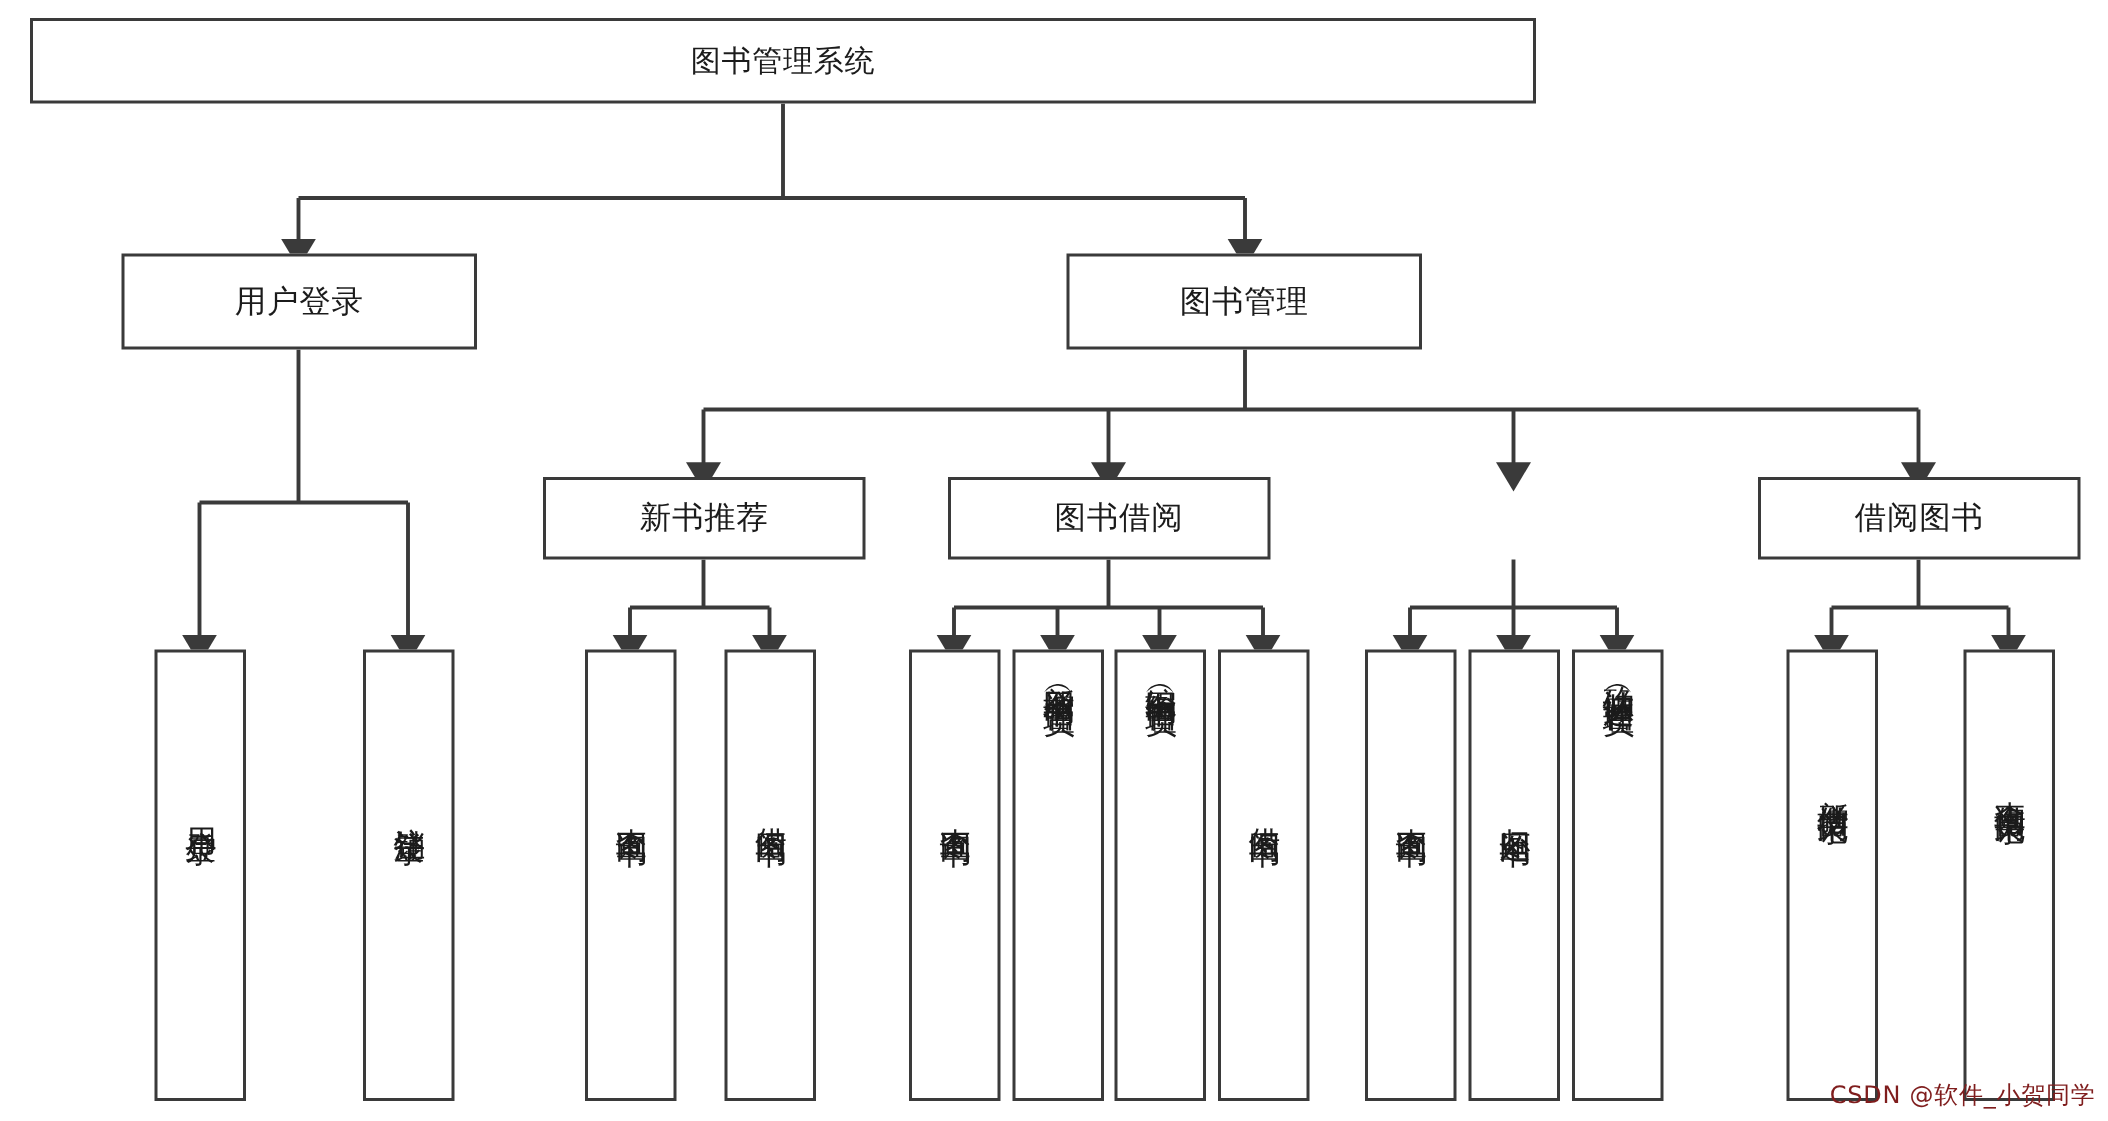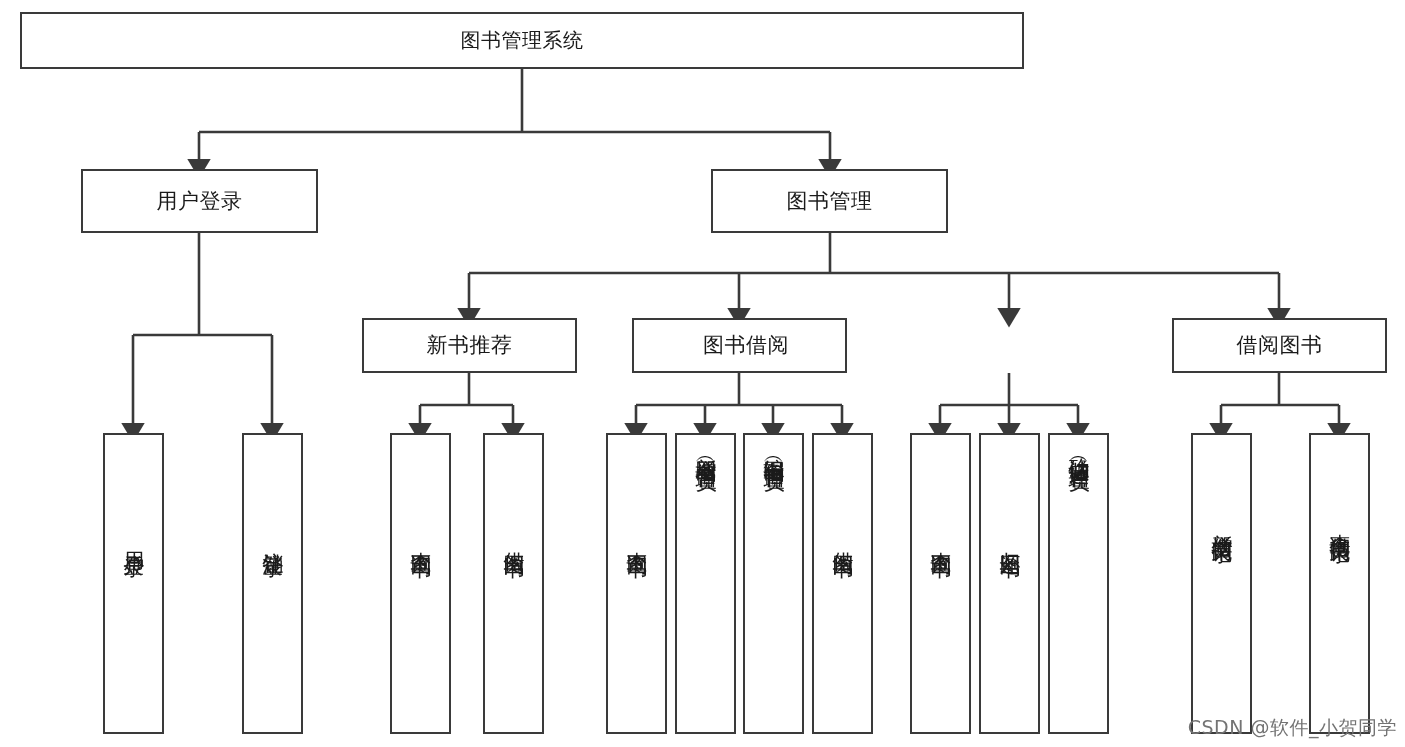--- a/index.html
+++ b/index.html
@@ -66,22 +66,22 @@
   .node.vert.mid .label {
     margin-top: 76px;
   }
   .node.vert.midshort .label {
     margin-top: 94px;
   }
   .watermark {
     position: absolute;
     right: 8px;
     bottom: 6px;
-    font-size: 19px;
-    color: #737373;
+    font-size: 16px;
+    color: #7f1d1d;
     white-space: nowrap;
     letter-spacing: 0.5px;
   }
 </style>
 </head>
 <body>
 
 <div id="diagram-root">
 
   <svg class="connectors" viewBox="0 0 1405 747">

